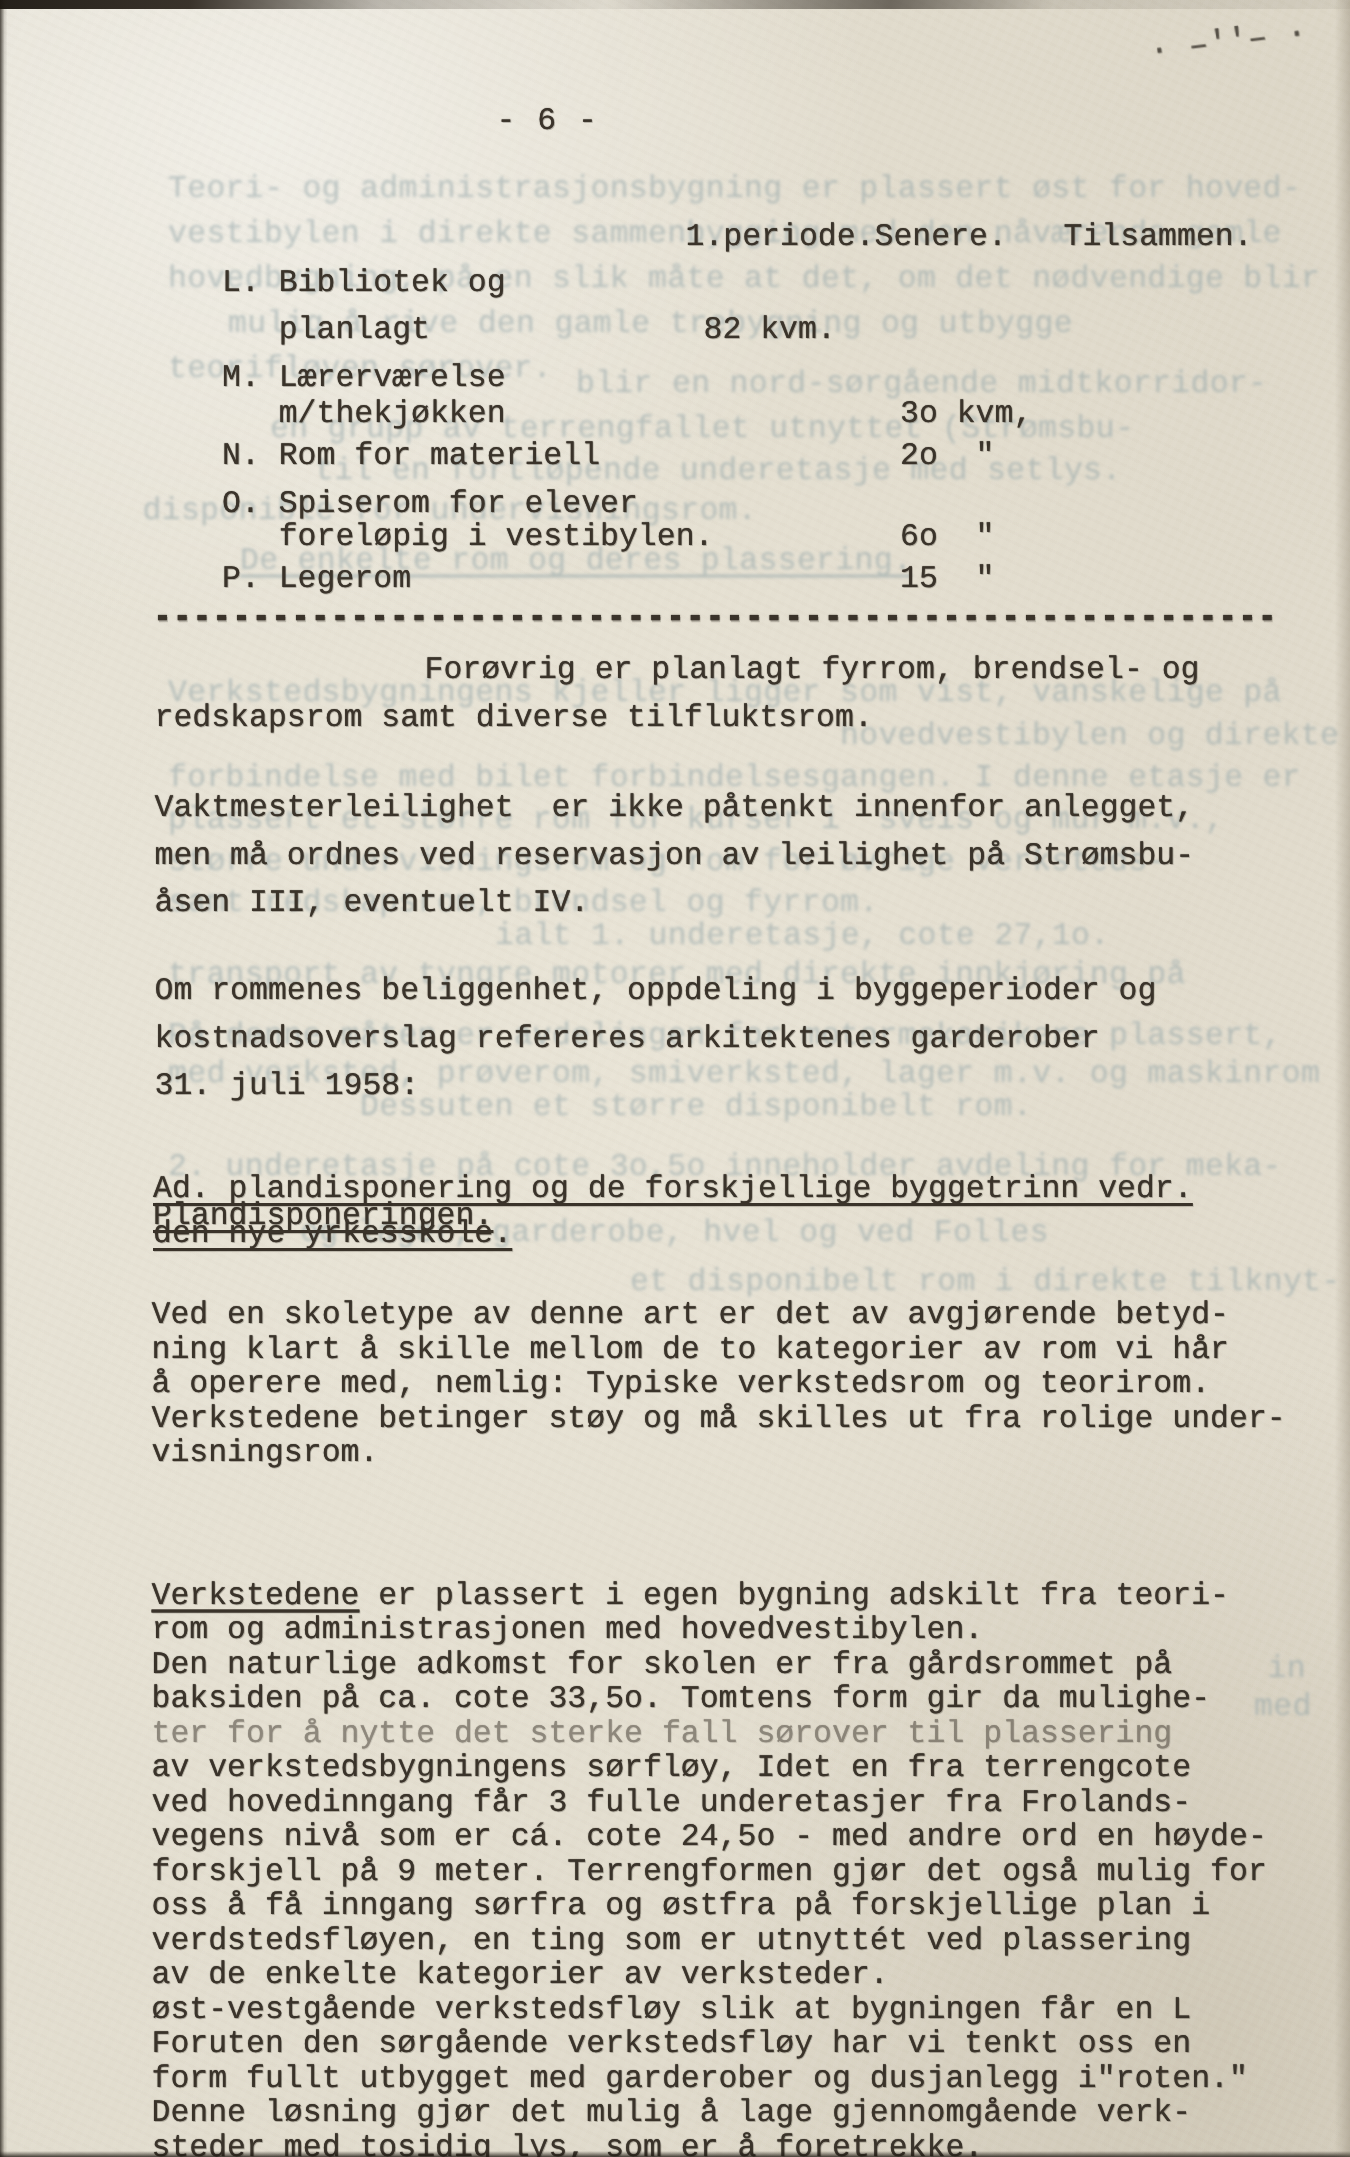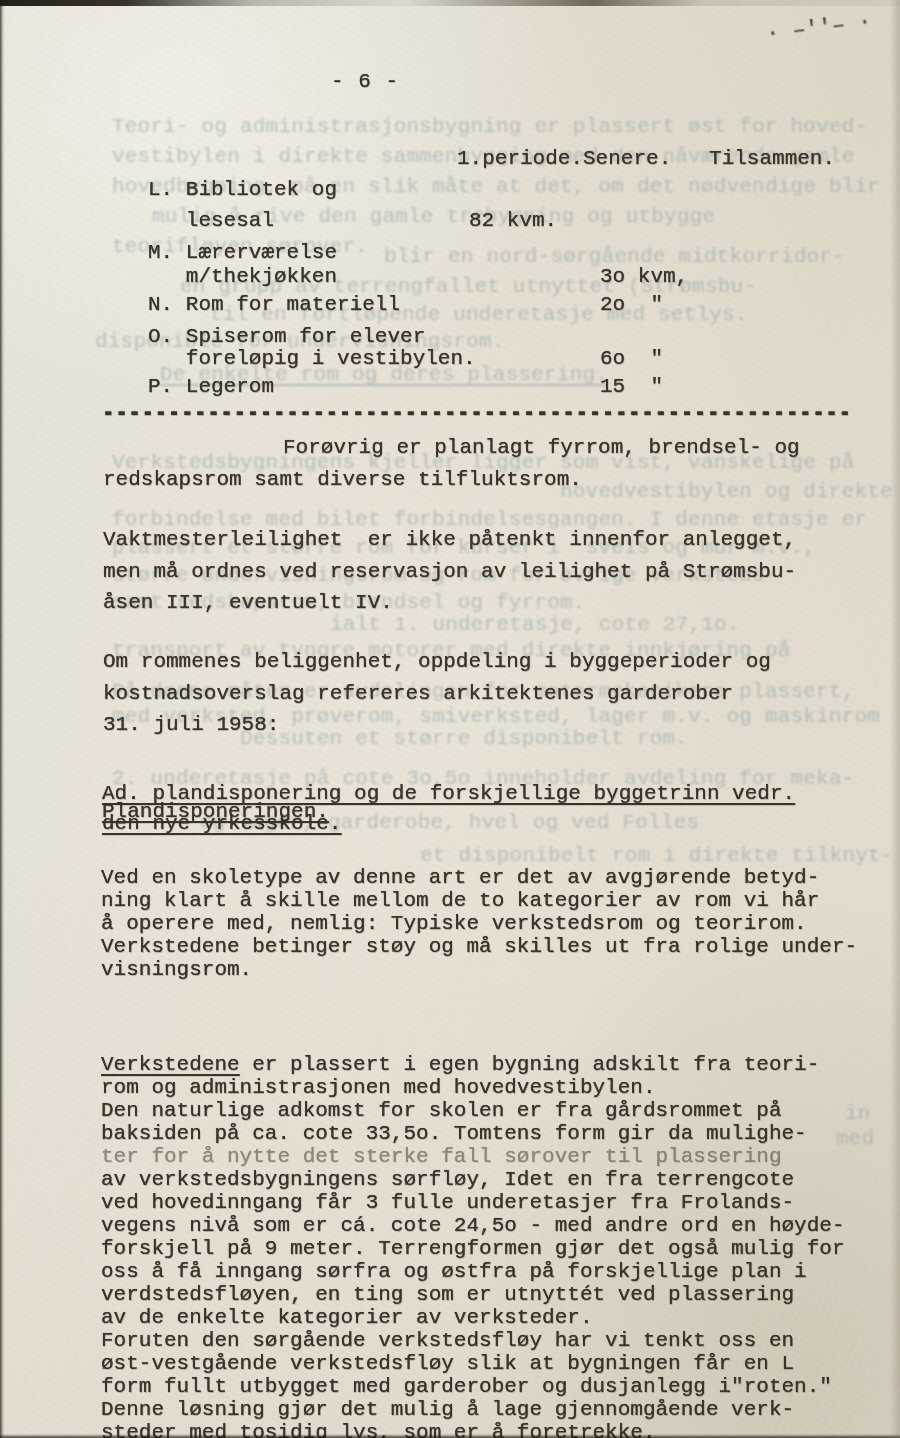--- a/index.html
+++ b/index.html
@@ -95,21 +95,21 @@
     <div class="bt" style="left:845px;top:1103px">in</div>
     <div class="bt" style="left:836px;top:1128px">med</div>
   </div>
 
   <div class="ink">
     <div class="line" id="pagenum">- 6 -</div>
 
     <div id="tbl">
       <div class="tline hdr line">1.periode.Senere.   Tilsammen.</div>
       <div class="tline line"><span>L. Bibliotek og</span></div>
-      <div class="tline line"><span>   lesesal</span><span class="tv v1">82 kvm.</span></div>
+      <div class="tline line"><span>   planlagt</span><span class="tv v1">82 kvm.</span></div>
       <div class="tline line" style="margin-top:1px"><span>M. Lærerværelse</span></div>
       <div class="tline line" style="margin-top:-7px"><span>   m/thekjøkken</span><span class="tv v2">3o kvm,</span></div>
       <div class="tline line" style="margin-top:-3px"><span>N. Rom for materiell</span><span class="tv v2">2o  "</span></div>
       <div class="tline line" style="margin-top:1px"><span>O. Spiserom for elever</span></div>
       <div class="tline line" style="margin-top:-9px"><span>   foreløpig i vestibylen.</span><span class="tv v2">6o  "</span></div>
       <div class="tline line" style="margin-top:-3px"><span>P. Legerom</span><span class="tv v2">15  "</span></div>
     </div>
 
     <div class="line" id="divider">---------------------------------------------------------</div>
 
@@ -148,22 +148,22 @@
       <div class="line">Den naturlige adkomst for skolen er fra gårdsrommet på</div>
       <div class="line">baksiden på ca. cote 33,5o. Tomtens form gir da mulighe-</div>
       <div class="line faint">ter for å nytte det sterke fall sørover til plassering</div>
       <div class="line">av verkstedsbygningens sørfløy, Idet en fra terrengcote</div>
       <div class="line">ved hovedinngang får 3 fulle underetasjer fra Frolands-</div>
       <div class="line">vegens nivå som er cá. cote 24,5o - med andre ord en høyde-</div>
       <div class="line">forskjell på 9 meter. Terrengformen gjør det også mulig for</div>
       <div class="line">oss å få inngang sørfra og østfra på forskjellige plan i</div>
       <div class="line">verdstedsfløyen, en ting som er utnyttét ved plassering</div>
       <div class="line">av de enkelte kategorier av verksteder.</div>
+      <div class="line">øst-vestgående verkstedsfløy slik at bygningen får en L</div>
       <div class="line">Foruten den sørgående verkstedsfløy har vi tenkt oss en</div>
-      <div class="line">øst-vestgående verkstedsfløy slik at bygningen får en L</div>
       <div class="line">form fullt utbygget med garderober og dusjanlegg i"roten."</div>
       <div class="line">Denne løsning gjør det mulig å lage gjennomgående verk-</div>
       <div class="line">steder med tosidig lys, som er å foretrekke.</div>
     </div>
 
     <div id="pencil">· –''– ·</div>
   </div>
 
   <div class="edge top"></div>
   <div class="edge bottom"></div>

